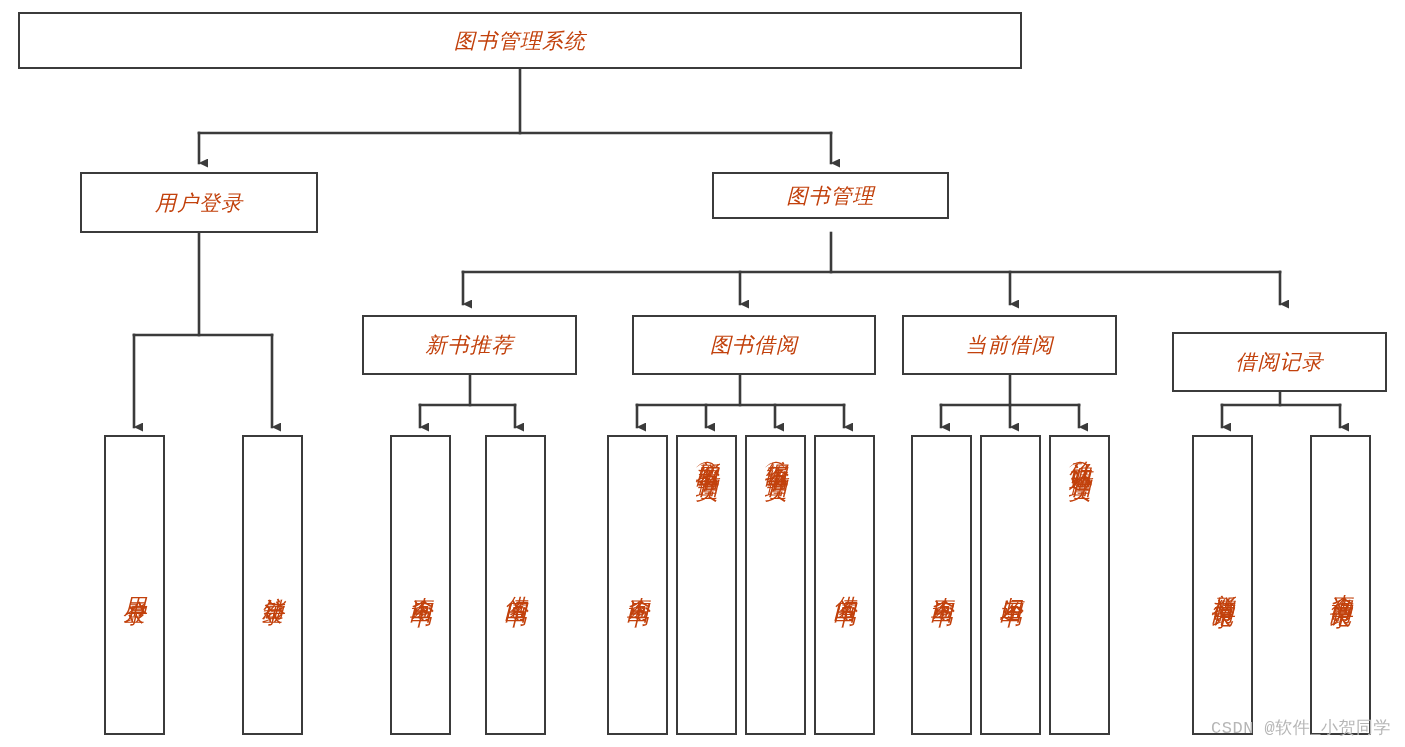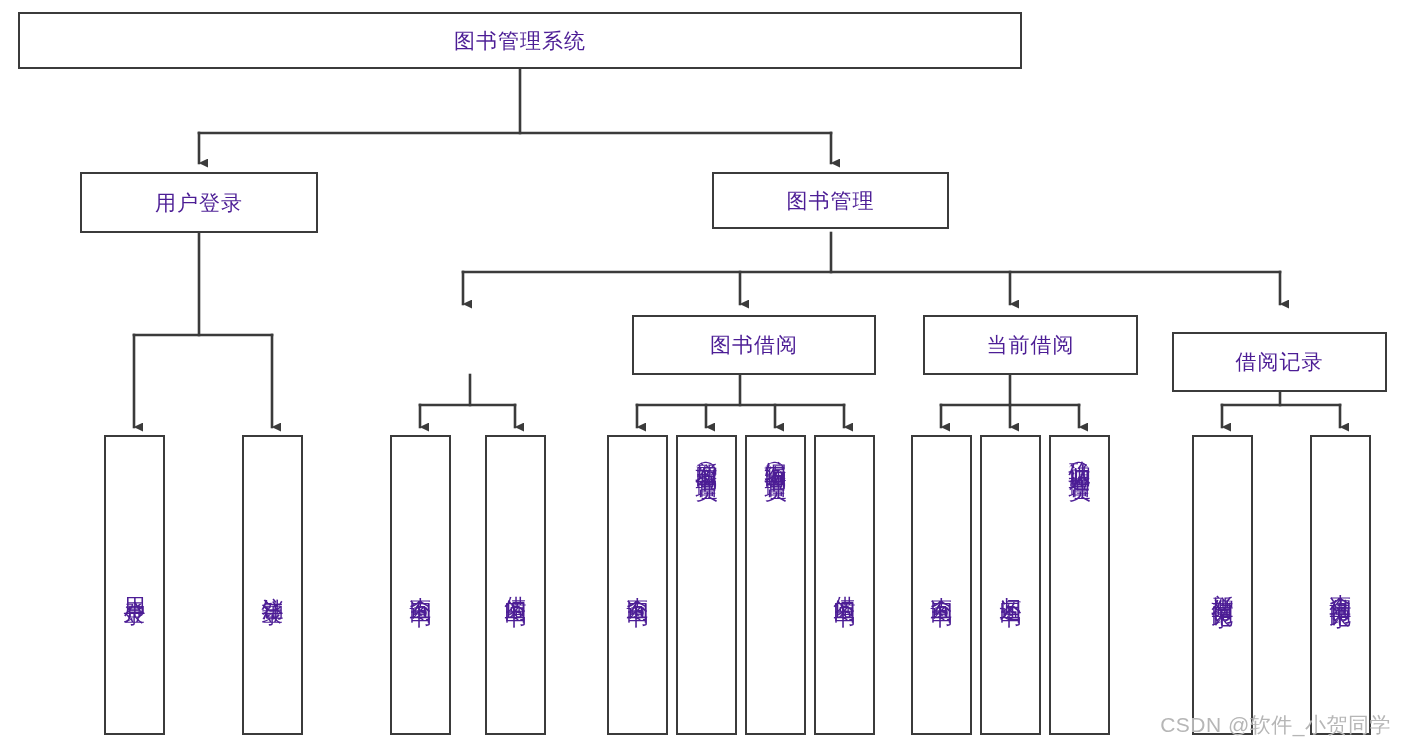--- a/index.html
+++ b/index.html
@@ -28,21 +28,22 @@
     pointer-events: none;
   }
   .node {
     position: absolute;
     box-sizing: border-box;
     background: #ffffff;
     border: 2.5px solid #3b3b3b;
     display: flex;
     align-items: center;
     justify-content: center;
-    color: #4c1d95;
+    color: #c2410c;
+    font-style: italic;
   }
   .node.horizontal .node-label {
     font-size: 21px;
     line-height: 1.2;
     letter-spacing: 1px;
     white-space: nowrap;
   }
   .node.vertical {
     align-items: flex-start;
     justify-content: center;
@@ -57,24 +58,25 @@
     white-space: nowrap;
   }
   .node.vertical.centered {
     align-items: center;
     padding-top: 0;
   }
   #watermark {
     position: absolute;
     right: 14px;
     bottom: 8px;
-    font-size: 21px;
+    font-size: 17px;
     color: #b6b6b6;
     letter-spacing: 0.5px;
     white-space: nowrap;
+    font-family: Liberation Mono, monospace;
   }
 </style>
 </head>
 <body>
 
 <div id="diagram-root">
 
   <svg id="edges-svg" viewBox="0 0 1405 747">
     <defs>
       <marker id="arrowhead" markerWidth="9" markerHeight="10" refX="4.5" refY="9.2" orient="auto-start-reverse" markerUnits="userSpaceOnUse">
@@ -125,28 +127,31 @@
     </g>
   </svg>
 
   <div class="node horizontal" style="left:18px; top:12px; width:1004px; height:57px;">
     <span class="node-label">图书管理系统</span>
   </div>
 
   <div class="node horizontal" style="left:80px; top:172px; width:238px; height:61px;">
     <span class="node-label">用户登录</span>
   </div>
-  <div class="node horizontal" style="left:712px; top:172px; width:237px; height:57px;">
+  <div class="node horizontal" style="left:712px; top:172px; width:237px; height:47px;">
     <span class="node-label">图书管理</span>
   </div>
 
+  <div class="node horizontal" style="left:362px; top:315px; width:215px; height:60px;">
+    <span class="node-label">新书推荐</span>
+  </div>
   <div class="node horizontal" style="left:632px; top:315px; width:244px; height:60px;">
     <span class="node-label">图书借阅</span>
   </div>
-  <div class="node horizontal" style="left:902px; top:315px; width:215px; height:60px;margin-left:21px;">
+  <div class="node horizontal" style="left:902px; top:315px; width:215px; height:60px;">
     <span class="node-label">当前借阅</span>
   </div>
   <div class="node horizontal" style="left:1172px; top:315px; width:215px; height:60px;margin-top:17px;">
     <span class="node-label">借阅记录</span>
   </div>
 
   <div class="node vertical centered" style="left:104px; top:435px; width:61px; height:300px;">
     <span class="node-label">用户登录</span>
   </div>
   <div class="node vertical centered" style="left:242px; top:435px; width:61px; height:300px;">

